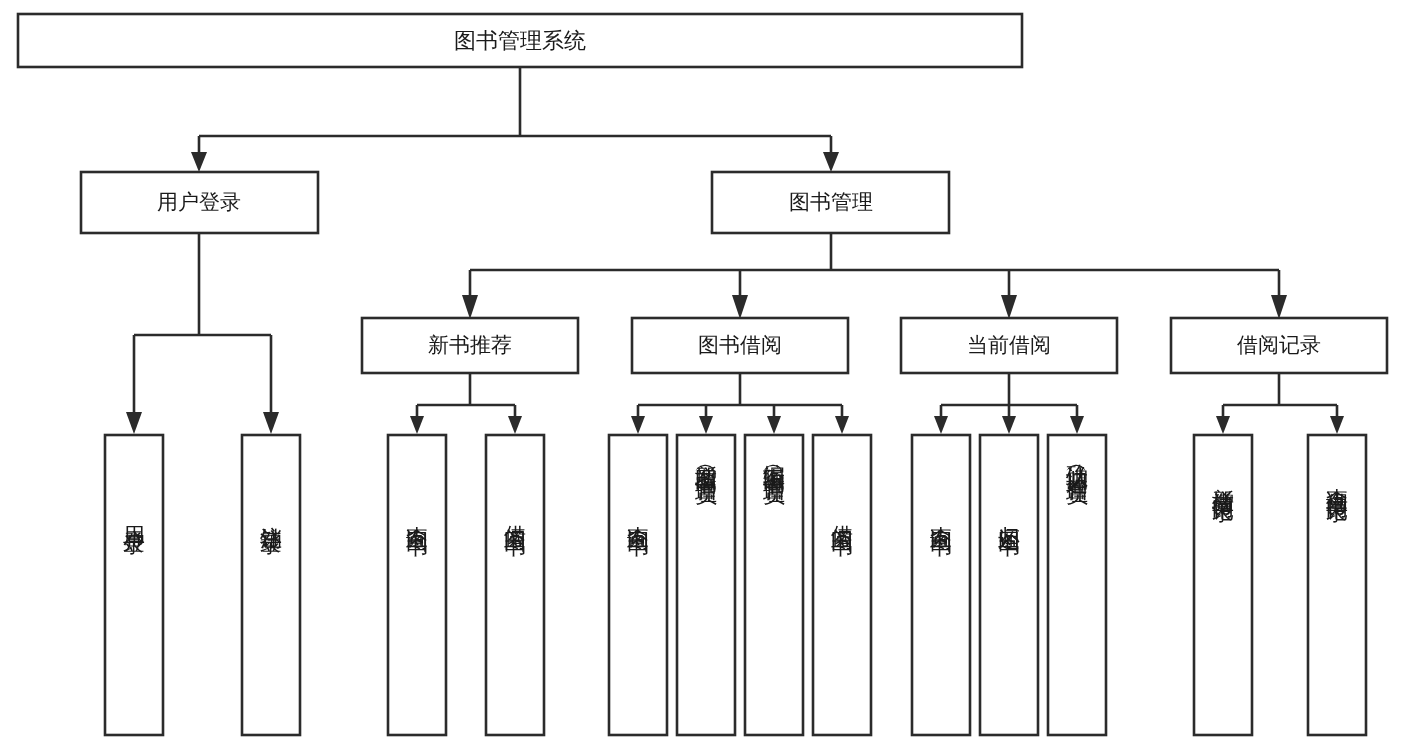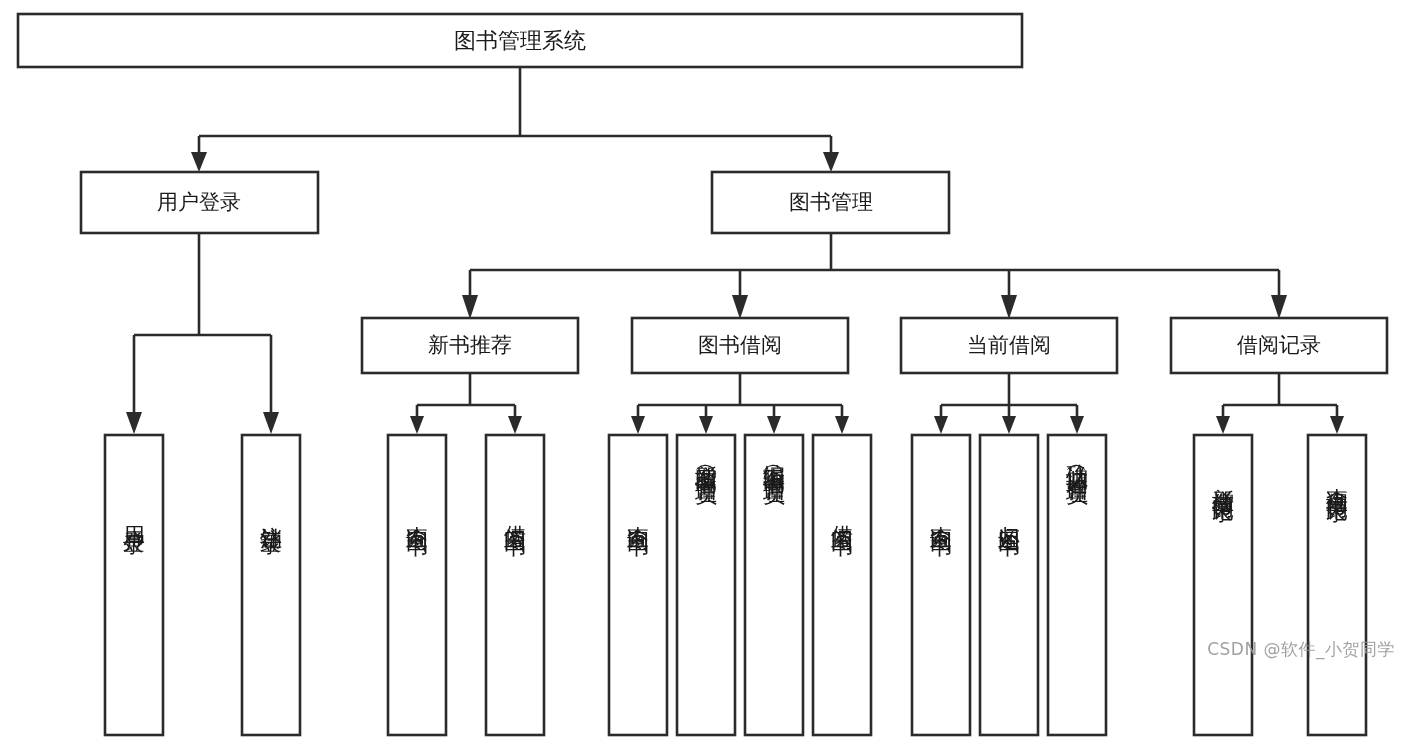--- a/index.html
+++ b/index.html
@@ -217,15 +217,14 @@
   <div class="leaf-label" style="left:774px; top:446px;">编辑图书（管理员）</div>
   <div class="leaf-label" style="left:842px; top:508px;">借阅图书</div>
 
   <div class="leaf-label" style="left:941px; top:508px;">查询图书</div>
   <div class="leaf-label" style="left:1009px; top:508px;">归还图书</div>
   <div class="leaf-label" style="left:1077px; top:446px;">确认归还（管理员）</div>
 
   <div class="leaf-label" style="left:1223px; top:470px;">新增借阅记录</div>
   <div class="leaf-label" style="left:1337px; top:470px;">查询借阅记录</div>
 
-  <div class="watermark">CSDN @软件_小贺同学</div>
 
 </div>
 
 </body></html>

